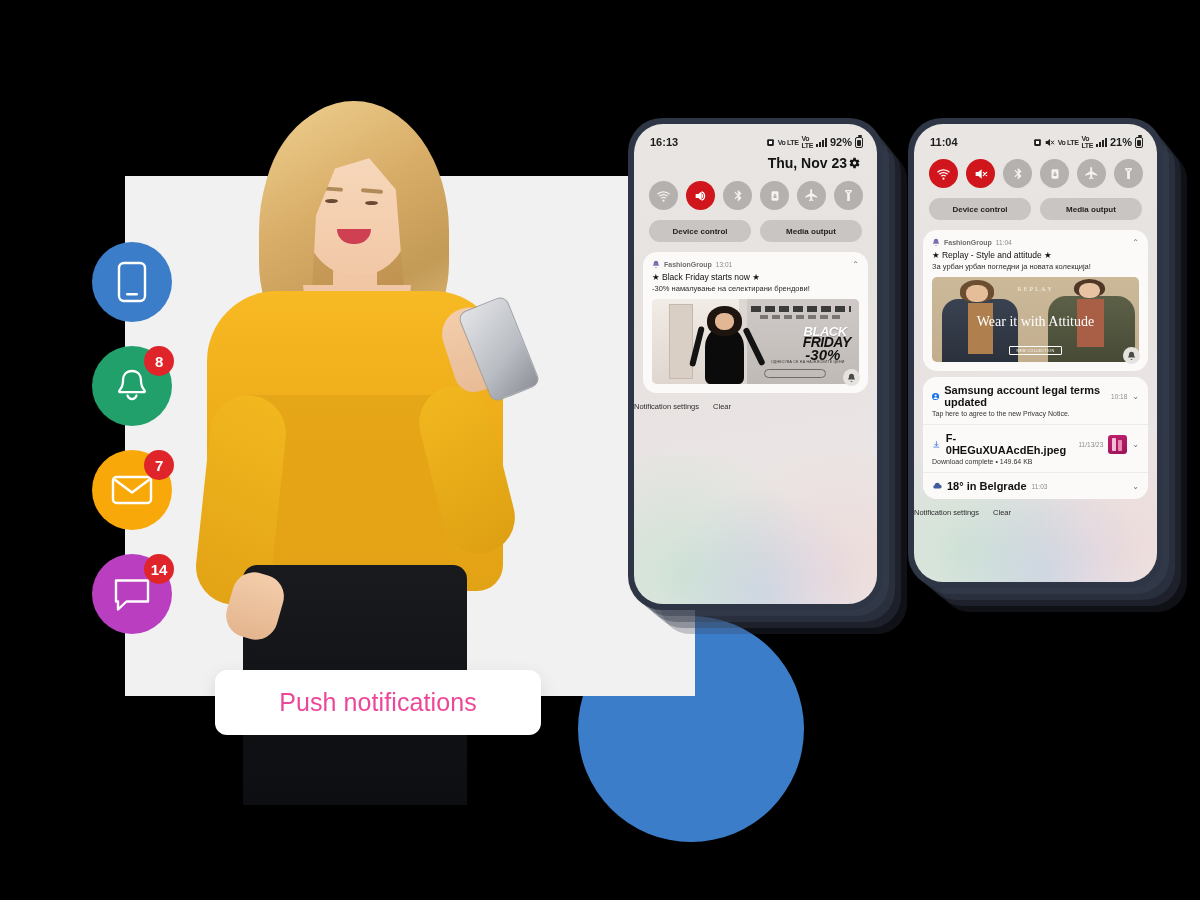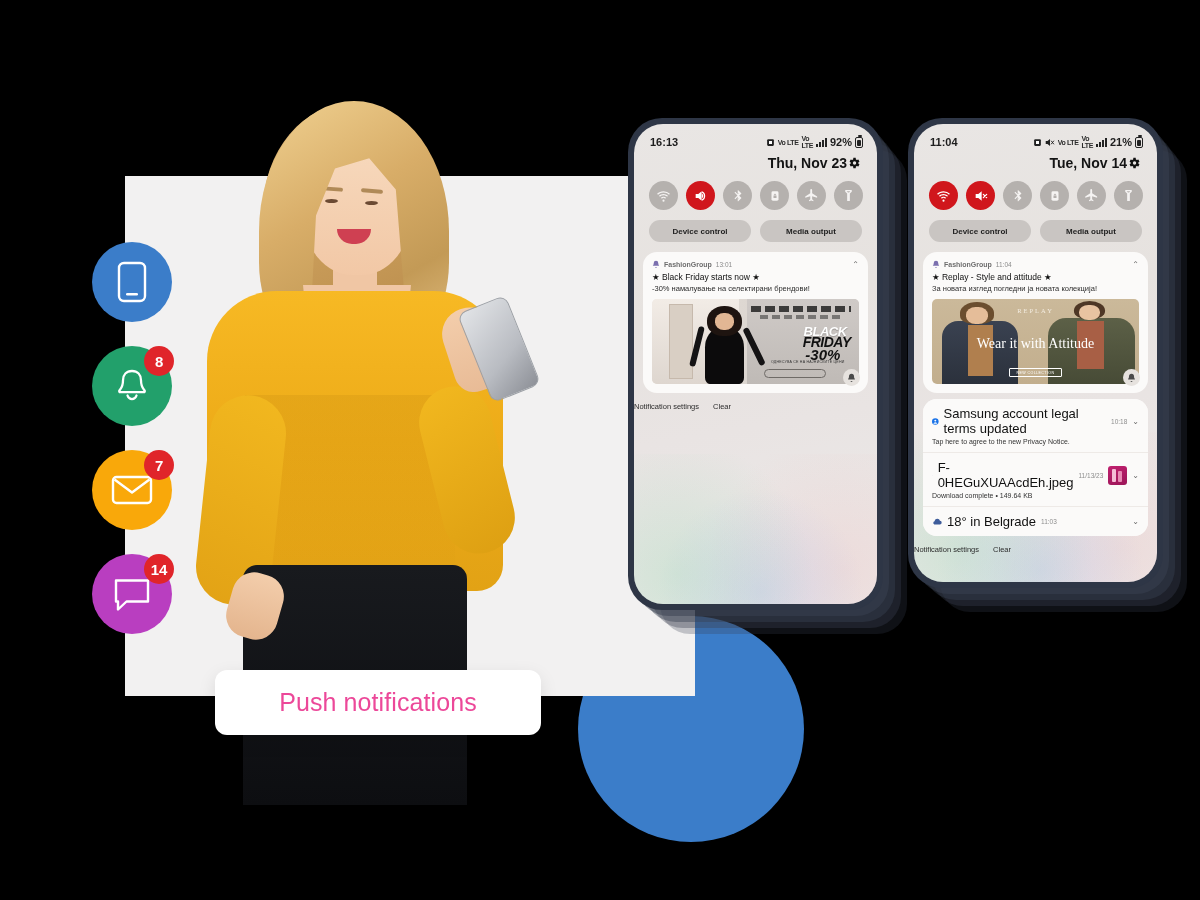--- a/index.html
+++ b/index.html
@@ -301,21 +301,21 @@
     position:absolute; right:8px; bottom:7px;
     width:17px; height:17px; border-radius:50%;
     background:#e6e2de;
     display:flex; align-items:center; justify-content:center;
   }
 
   
   .crow { padding: 7px 9px; background:#fbfaf9; }
   .crow + .crow { border-top:1px solid #eeeae7; }
   .crow-top { display:flex; align-items:center; gap:5px; }
-  .crow-title { font-size:13px; font-weight:400; color:#111; }
+  .crow-title { font-size:11px; font-weight:700; color:#111; }
   .crow-time { font-size:6.5px; color:#8d8d8d; }
   .crow-sub { font-size:7px; color:#333; margin-top:2px; }
   .crow-thumb {
     width:19px; height:19px; border-radius:3px; margin-left:auto;
     background:linear-gradient(160deg,#c0206f,#9b1558);
     position:relative; overflow:hidden; flex-shrink:0;
   }
   .crow-thumb::before{content:"";position:absolute;left:4px;top:3px;width:4px;height:13px;background:#f4bcd6;border-radius:1px;}
   .crow-thumb::after{content:"";position:absolute;left:10px;top:5px;width:4px;height:11px;background:#e78ab4;border-radius:1px;}
   .crow-chev { margin-left:auto; color:#6b6b6b; font-size:8px; }
@@ -536,26 +536,20 @@
               <i></i>
               <i></i>
               <i></i>
               <i></i>
             </span>
           <span class="pct">21%</span>
           <span class="batt"></span>
         </span>
       </div>
 
-      <div class="daterow">
-        <span class="date">Tue, Nov 14</span>
-        <svg width="14" height="14" viewBox="0 0 24 24">
-          <path fill="#111" d="M19.4 13a7.8 7.8 0 0 0 0-2l2-1.6-2-3.4-2.4 1a7.6 7.6 0 0 0-1.7-1L14.9 3h-4l-.4 2.9c-.6.3-1.2.6-1.7 1l-2.4-1-2 3.4L6.4 11a7.8 7.8 0 0 0 0 2l-2 1.6 2 3.4 2.4-1c.5.4 1.1.8 1.7 1l.4 3h4l.4-3c.6-.2 1.2-.6 1.7-1l2.4 1 2-3.4zM12.9 15a2.9 2.9 0 1 1 0-5.8 2.9 2.9 0 0 1 0 5.8z"></path>
-        </svg>
-      </div>
 
       <div class="toggles">
         <div class="tg on">
           <svg width="15" height="15" viewBox="0 0 24 24">
               <path fill="#fff" d="M12 18.5a1.7 1.7 0 1 0 0 3.4 1.7 1.7 0 0 0 0-3.4zm0-4.6c-1.6 0-3 .6-4.1 1.6l1.5 1.5a3.8 3.8 0 0 1 5.2 0l1.5-1.5a5.8 5.8 0 0 0-4.1-1.6zm0-4.4c-2.8 0-5.3 1.1-7.2 2.9l1.5 1.5A8.1 8.1 0 0 1 12 11.6c2.2 0 4.2.9 5.7 2.3l1.5-1.5A10.1 10.1 0 0 0 12 9.5zm0-4.4c-4 0-7.6 1.6-10.3 4.2l1.5 1.5A12.4 12.4 0 0 1 12 7.2c3.4 0 6.5 1.3 8.8 3.6l1.5-1.5A14.4 14.4 0 0 0 12 5.1z"></path>
             </svg>
         </div>
         <div class="tg on">
           <svg width="16" height="16" viewBox="0 0 24 24">
             <path fill="#fff" d="M4 9v6h4l5 4V5L8 9H4z"></path>
@@ -594,21 +588,21 @@
         <div class="card">
           <div class="nhead">
             <svg width="8" height="9" viewBox="0 0 12 14">
               <path fill="#7b6fae" d="M6 1a3.5 3.5 0 0 0-3.5 3.5c0 2.8-1 3.3-1.4 4 0 .3.2.5.5.5h8.8c.3 0 .5-.2.5-.5-.4-.7-1.4-1.2-1.4-4A3.5 3.5 0 0 0 6 1zm0 11.5c.8 0 1.4-.5 1.6-1.2H4.4c.2.7.8 1.2 1.6 1.2z"></path>
             </svg>
             <span class="app">FashionGroup</span>
             <span class="time">11:04</span>
             <span class="chev">⌃</span>
           </div>
           <div class="ntitle">★ Replay - Style and attitude ★</div>
-          <div class="nbody">За новата изглед погледни ја новата колекција!</div>
+          <div class="nbody">За урбан урбан погледни ја новата колекција!</div>
 
           <div class="banner">
             <div class="rp">
               <div class="rp-man">
                 <div class="rp-man-coat"></div>
                 <div class="rp-man-shirt"></div>
                 <div class="rp-man-hair"></div>
                 <div class="rp-man-face"></div>
               </div>
               <div class="rp-woman">

